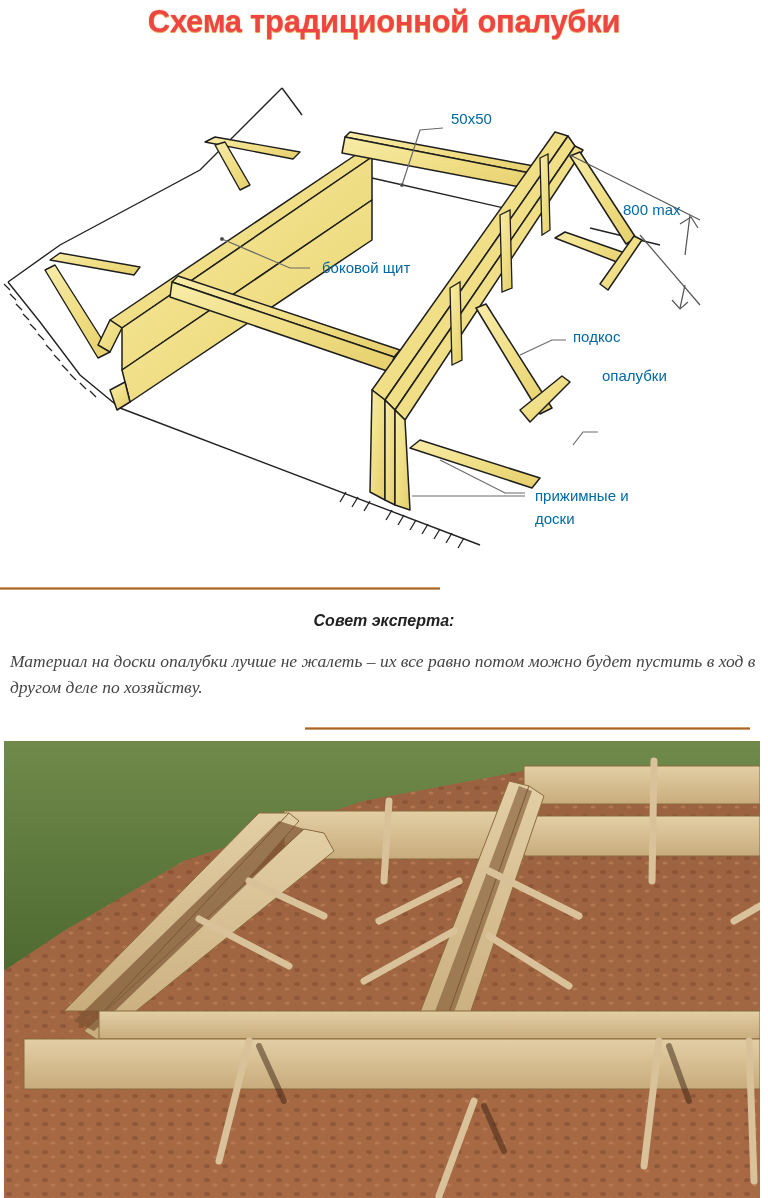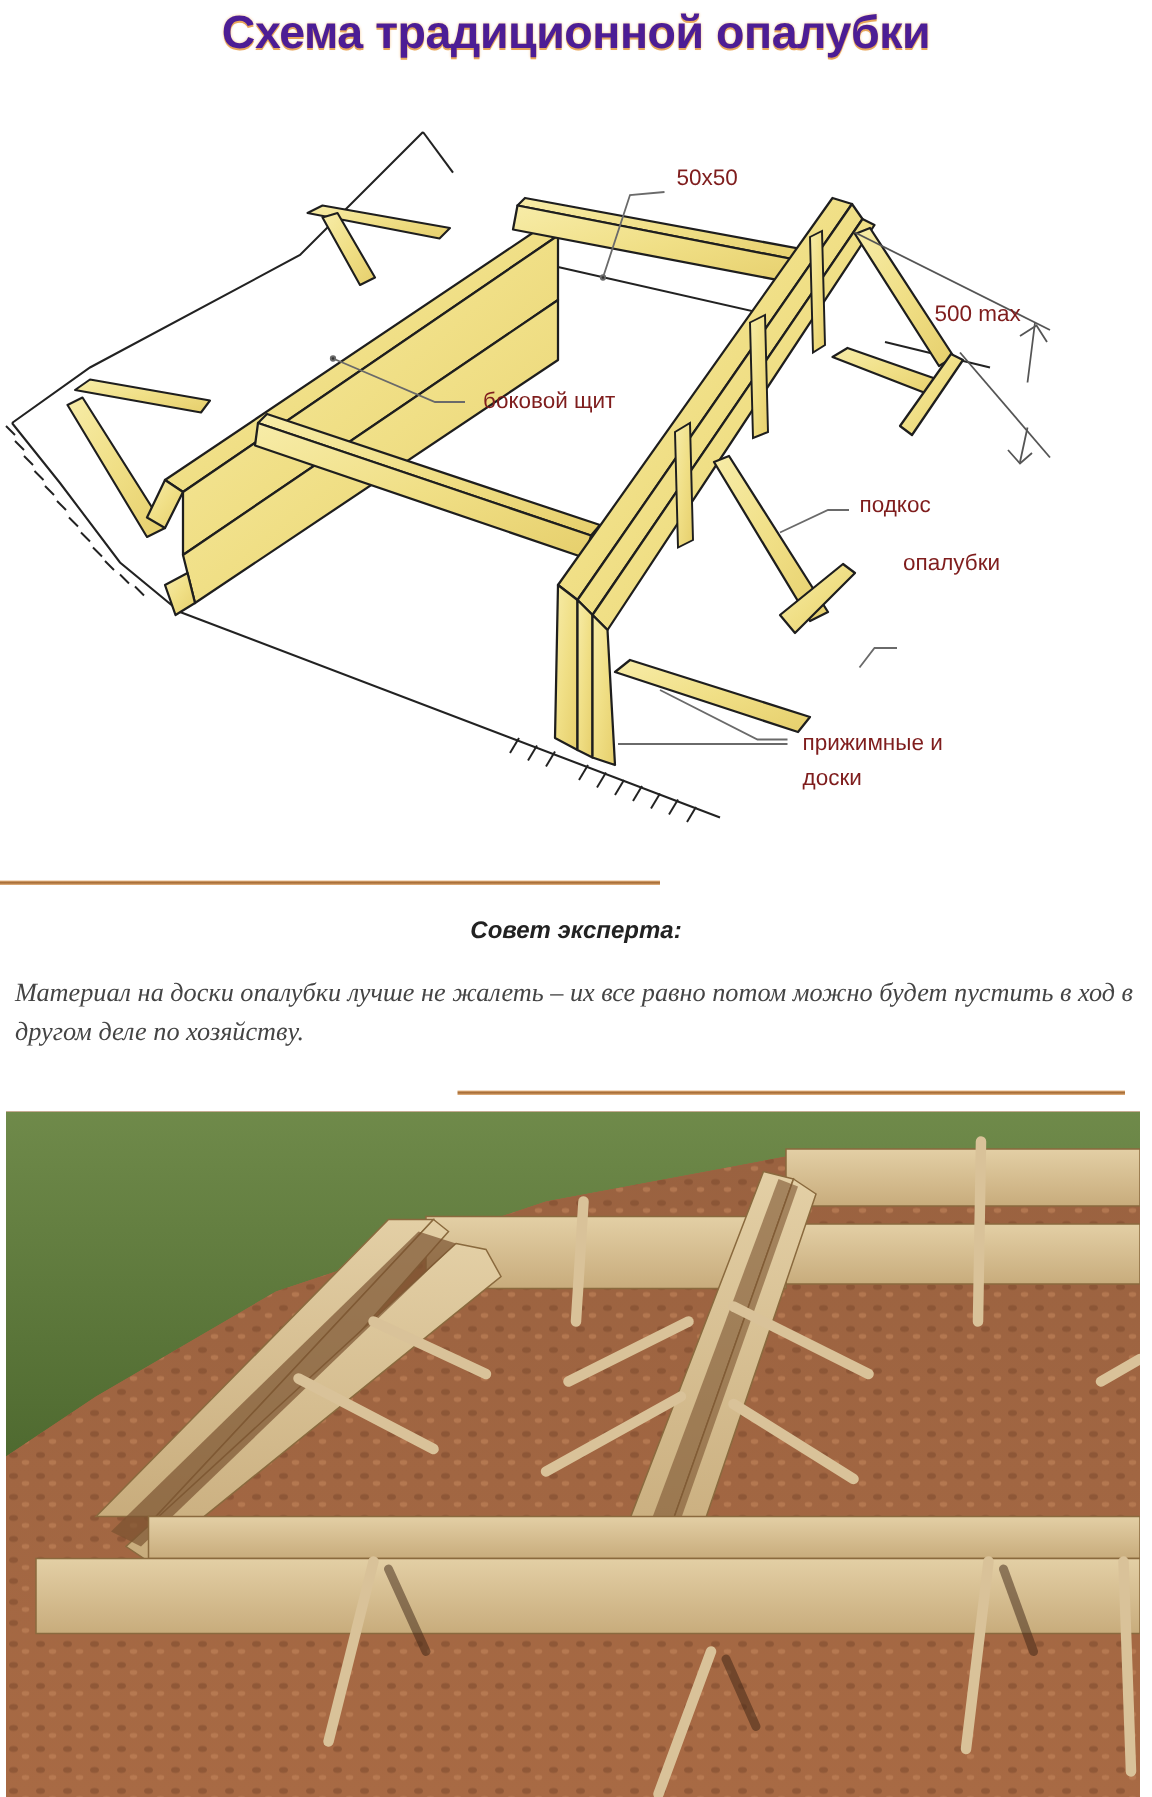--- a/index.html
+++ b/index.html
@@ -3,30 +3,30 @@
   <meta charset="utf-8">
   <style>
     * { margin: 0; padding: 0; box-sizing: border-box; }
     html, body { width: 768px; height: 1198px; background: #ffffff; overflow: hidden; }
     body { position: relative; font-family: "Liberation Sans", sans-serif; color: #333; }
 
     .page-title {
       position: absolute; left: 0; top: 4px; width: 768px; text-align: center;
       font-family: "Liberation Sans", sans-serif; font-weight: bold; font-size: 31px;
       letter-spacing: -0.3px;
-      color: #4c1d95;
+      color: #ef4444;
       text-shadow: 0 1px 0 #e8a65a, 0 0 2px #f3c38a;
     }
 
     .diagram { position: absolute; left: 0; top: 60px; width: 768px; height: 520px; }
     .diagram svg { position: absolute; left: 0; top: 0; }
 
     .label {
       position: absolute; font-family: "Liberation Sans", sans-serif; font-size: 15px;
-      color: #7f1d1d; line-height: 23px; white-space: nowrap;
+      color: #0369a1; line-height: 23px; white-space: nowrap;
     }
     .label.multi { white-space: normal; width: 180px; }
 
     .divider { position: absolute; height: 3px; background: linear-gradient(#e8b987, #a26730, #e8b987); }
     .divider.top { left: 0; top: 587px; width: 440px; }
     .divider.bottom { left: 305px; top: 727px; width: 445px; }
 
     .tip-heading {
       position: absolute; top: 612px; left: 0; width: 768px; text-align: center;
       font-family: "Liberation Sans", sans-serif; font-style: italic; font-weight: bold;
@@ -163,21 +163,21 @@
       <polyline points="222,179 290,208 310,208"></polyline>
       <circle cx="222" cy="179" r="1.5" fill="#333"></circle>
       <polyline points="520,295 552,280 566,280"></polyline>
       <polyline points="573,385 583,372 598,372"></polyline>
       <polyline points="440,400 505,433 525,433"></polyline>
       <polyline points="412,436 525,436"></polyline>
     </g>
   </svg>
 
   <span class="label" style="left:451px; top:47px;">50х50</span>
-  <span class="label" style="left:623px; top:138px;">500 max</span>
+  <span class="label" style="left:623px; top:138px;">800 max</span>
   <span class="label" style="left:322px; top:196px;">боковой щит</span>
   <span class="label" style="left:573px; top:265px;">подкос</span>
   <span class="label" style="left:602px; top:304px;">опалубки</span>
   <div class="label multi" style="left:535px; top:424px;">
     <div>прижимные и</div>
     <div>доски</div>
   </div>
 </div>
 
 <div class="divider top"></div>

